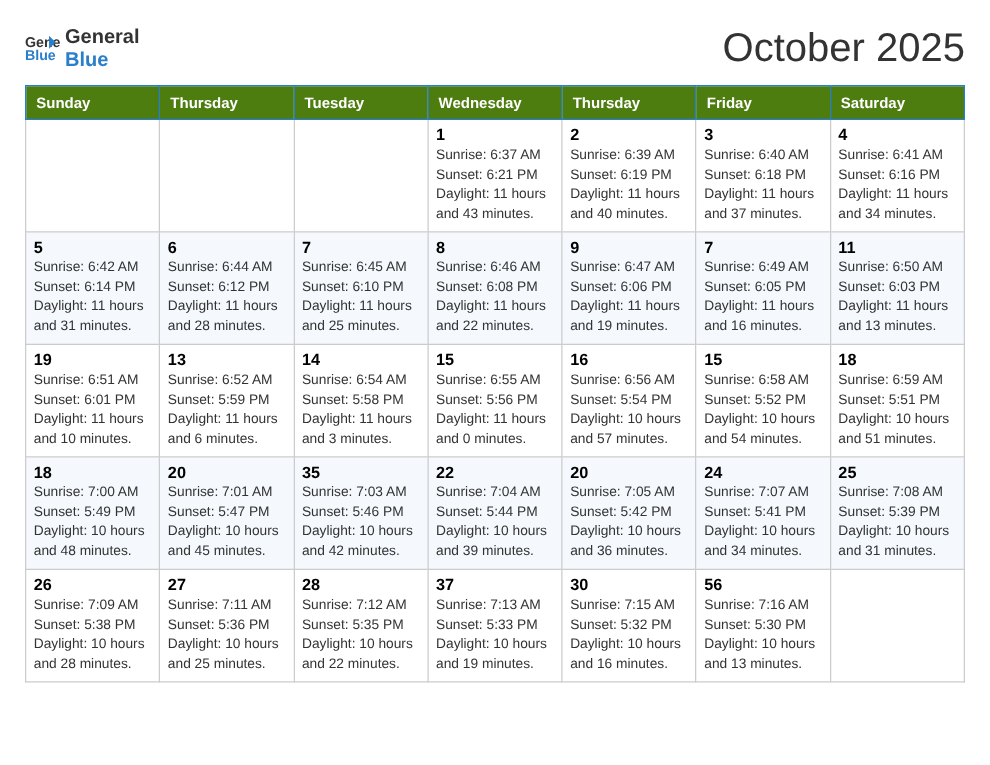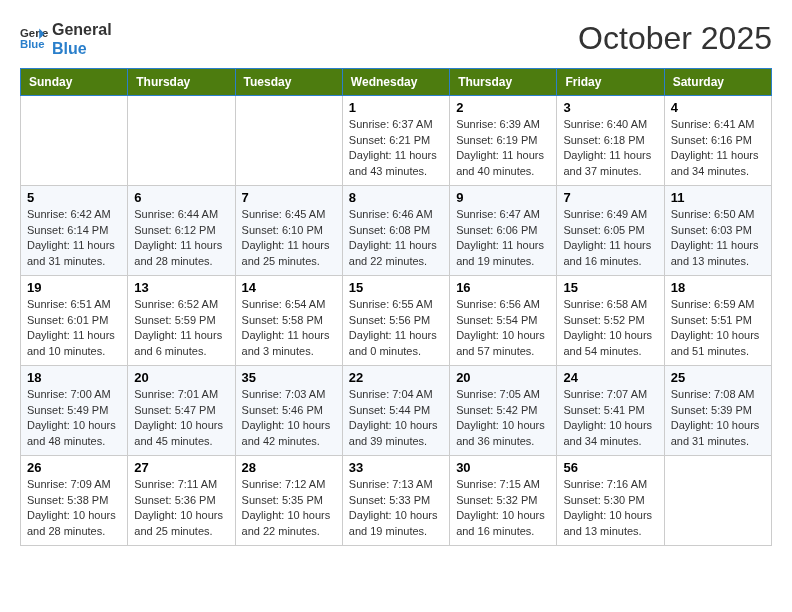--- a/index.html
+++ b/index.html
@@ -239,21 +239,21 @@
         </td>
         <td>
           <span class="day-number">27</span>
           <div class="day-info">Sunrise: 7:11 AM<br>Sunset: 5:36 PM<br>Daylight: 10 hours<br>and 25 minutes.</div>
         </td>
         <td>
           <span class="day-number">28</span>
           <div class="day-info">Sunrise: 7:12 AM<br>Sunset: 5:35 PM<br>Daylight: 10 hours<br>and 22 minutes.</div>
         </td>
         <td>
-          <span class="day-number">33</span>
+          <span class="day-number">37</span>
           <div class="day-info">Sunrise: 7:13 AM<br>Sunset: 5:33 PM<br>Daylight: 10 hours<br>and 19 minutes.</div>
         </td>
         <td>
           <span class="day-number">30</span>
           <div class="day-info">Sunrise: 7:15 AM<br>Sunset: 5:32 PM<br>Daylight: 10 hours<br>and 16 minutes.</div>
         </td>
         <td>
           <span class="day-number">56</span>
           <div class="day-info">Sunrise: 7:16 AM<br>Sunset: 5:30 PM<br>Daylight: 10 hours<br>and 13 minutes.</div>
         </td>

